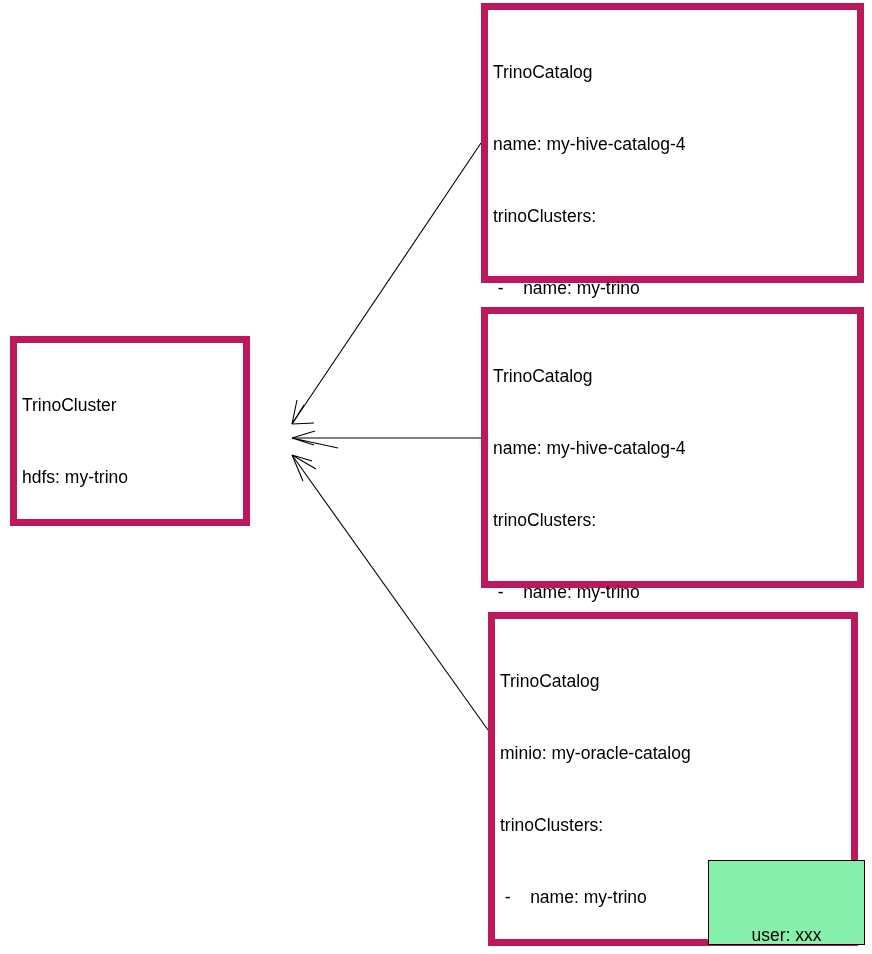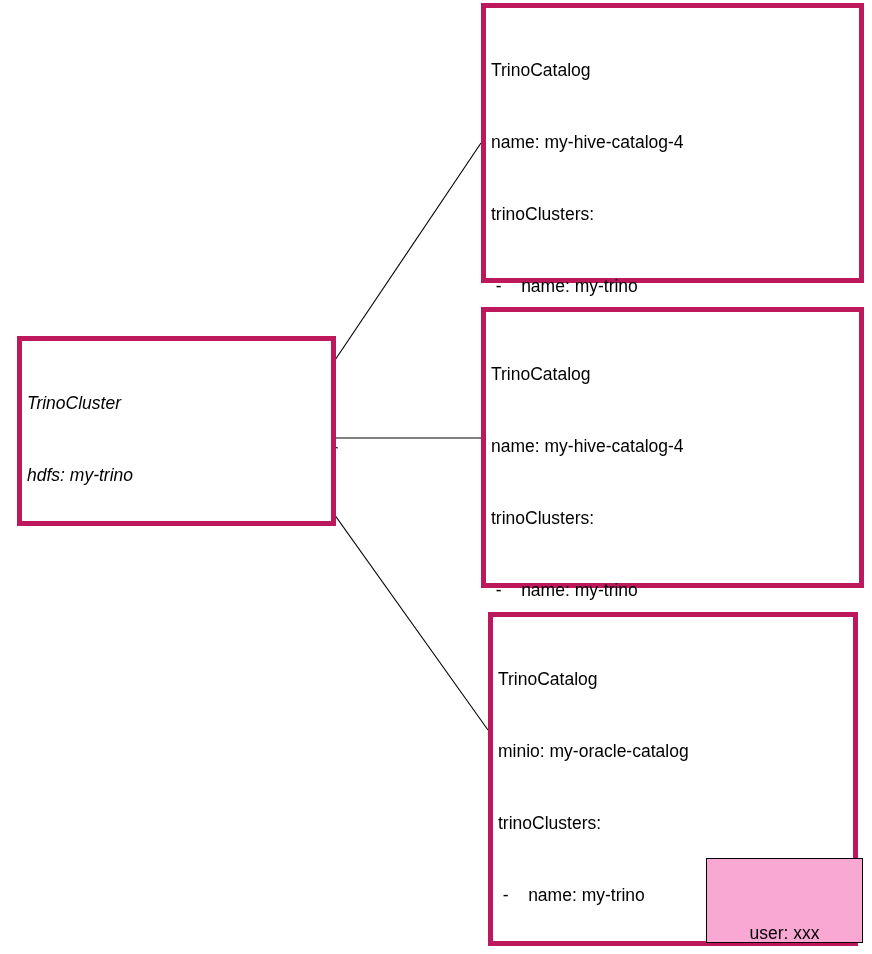--- a/index.html
+++ b/index.html
@@ -15,41 +15,41 @@
     position: relative;
     width: 872px;
     height: 954px;
     background: #ffffff;
     overflow: hidden;
   }
   .node {
     position: absolute;
     box-sizing: border-box;
     background: #ffffff;
-    border: 5px solid #be185d;
+    border: 7px solid #be185d;
   }
   .node-text {
     position: absolute;
     left: 5px;
     top: 2px;
     right: 2px;
     font-size: 17.5px;
     line-height: 24px;
     color: #000000;
     white-space: pre;
     letter-spacing: 0px;
   }
   .node-text div {
     height: 24px;
   }
 
   #secret-box {
     position: absolute;
     box-sizing: border-box;
-    background: #f9a8d4;
+    background: #86efac;
     border: 1px solid #000000;
   }
   #secret-box .secret-text {
     position: absolute;
     left: 0;
     right: 0;
     top: 14px;
     text-align: center;
     font-size: 17.5px;
     line-height: 24px;
@@ -97,21 +97,21 @@
       <line x1="488" y1="730" x2="292" y2="455"></line>
       <path class="arrowhead" d="M 292 455 L 316 469 M 292 455 L 303 481 M 292 455 L 312 461"></path>
     </g>
 
     <g>
       <line x1="758" y1="815" x2="786" y2="853"></line>
       <path class="arrowhead" d="M 786 853 L 762 840 M 786 853 L 774 828"></path>
     </g>
   </svg>
 
-  <div class="node" id="trino-cluster-node" style="left:17px; top:336px; width:319px; height:190px;font-style:italic;">
+  <div class="node" id="trino-cluster-node" style="left:10px; top:336px; width:240px; height:190px;">
     <div class="node-text">
       <div>TrinoCluster</div>
       <div>hdfs: my-trino</div>
     </div>
   </div>
 
   <div class="node" id="catalog-hive-1-node" style="left:481px; top:3px; width:383px; height:280px;">
     <div class="node-text">
       <div>TrinoCatalog</div>
       <div>name: my-hive-catalog-4</div>

